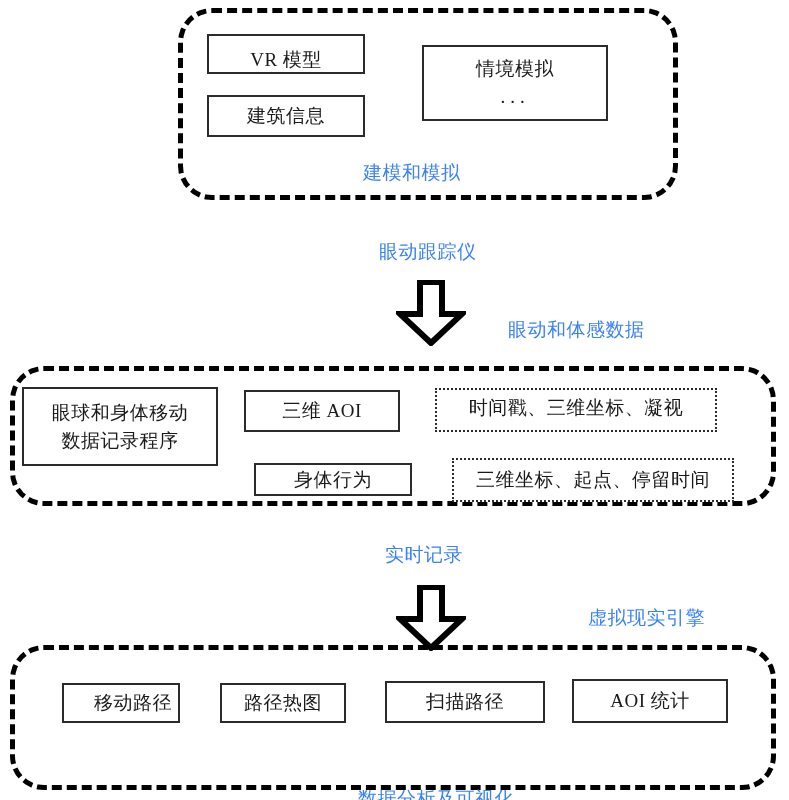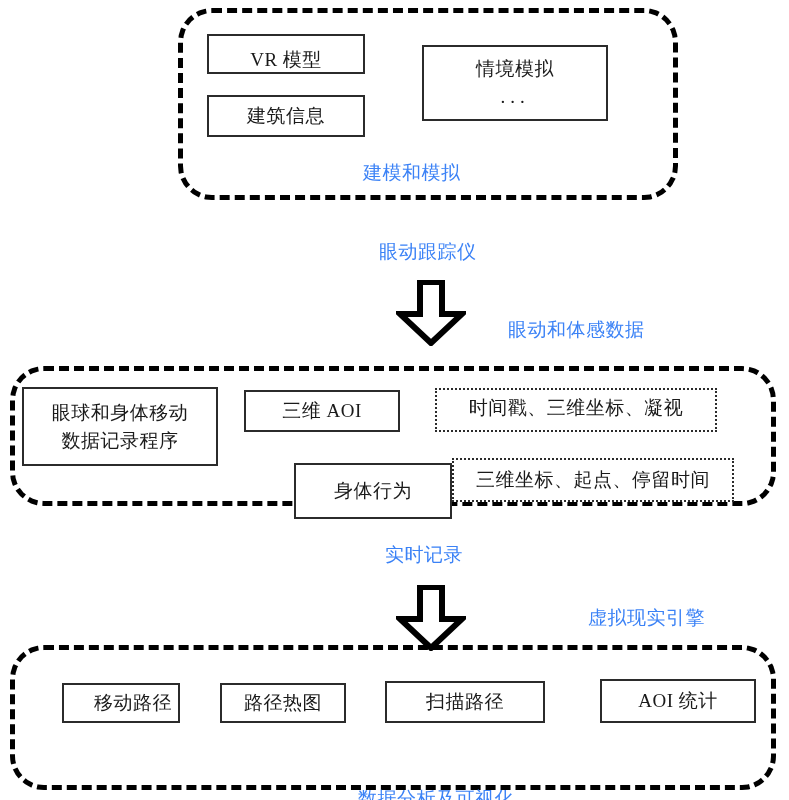--- a/index.html
+++ b/index.html
@@ -107,21 +107,21 @@
 
   <div class="node two-line" style="left:22px; top:387px; width:196px; height:79px;">
     <span>眼球和身体移动</span>
     <span>数据记录程序</span>
   </div>
 
   <div class="node" style="left:244px; top:390px; width:156px; height:42px;">
     <span>三维 AOI</span>
   </div>
 
-  <div class="node" style="left:254px; top:463px; width:158px; height:56px;margin-left:40px;">
+  <div class="node" style="left:254px; top:463px; width:158px; height:33px;">
     <span>身体行为</span>
   </div>
 
   <div class="node dotted" style="left:435px; top:388px; width:282px; height:44px;font-family:Liberation Mono, monospace;">
     <span>时间戳、三维坐标、凝视</span>
   </div>
 
   <div class="node dotted" style="left:452px; top:458px; width:282px; height:44px;">
     <span>三维坐标、起点、停留时间</span>
   </div>
@@ -143,19 +143,19 @@
   </div>
 
   <div class="node" style="left:220px; top:683px; width:126px; height:40px;">
     <span>路径热图</span>
   </div>
 
   <div class="node" style="left:385px; top:681px; width:160px; height:42px;font-family:Liberation Serif, serif;">
     <span>扫描路径</span>
   </div>
 
-  <div class="node" style="left:572px; top:679px; width:156px; height:44px;margin-left:28px;">
+  <div class="node" style="left:572px; top:679px; width:156px; height:44px;">
     <span>AOI 统计</span>
   </div>
 
   <div class="caption" style="left:358px; top:740px;margin-top:46px;">数据分析及可视化</div>
 
 </div>
 
 </body></html>

